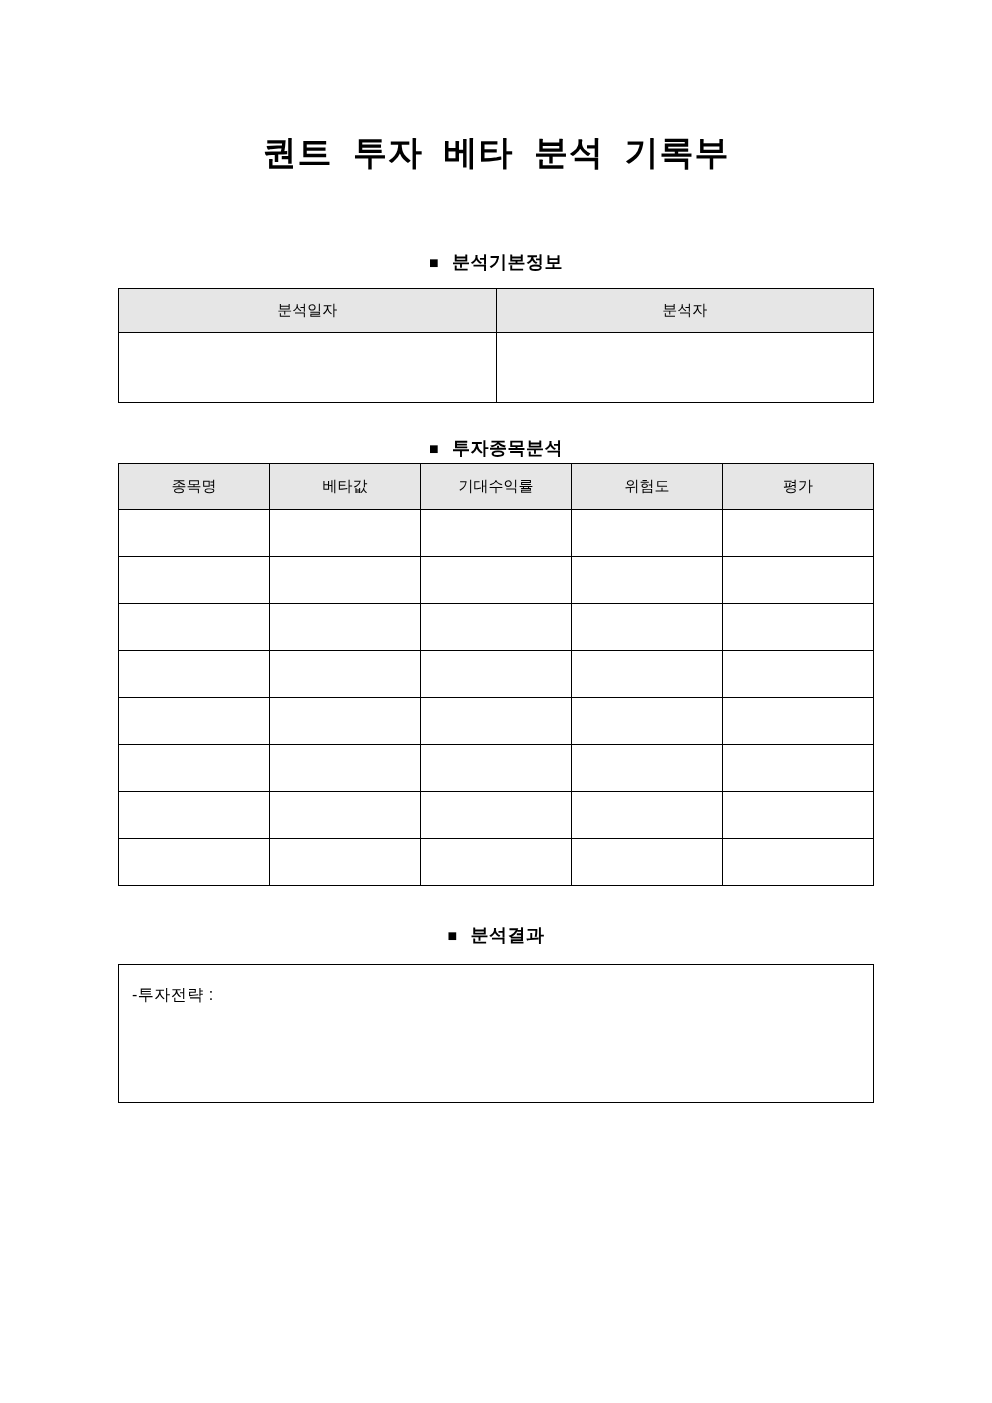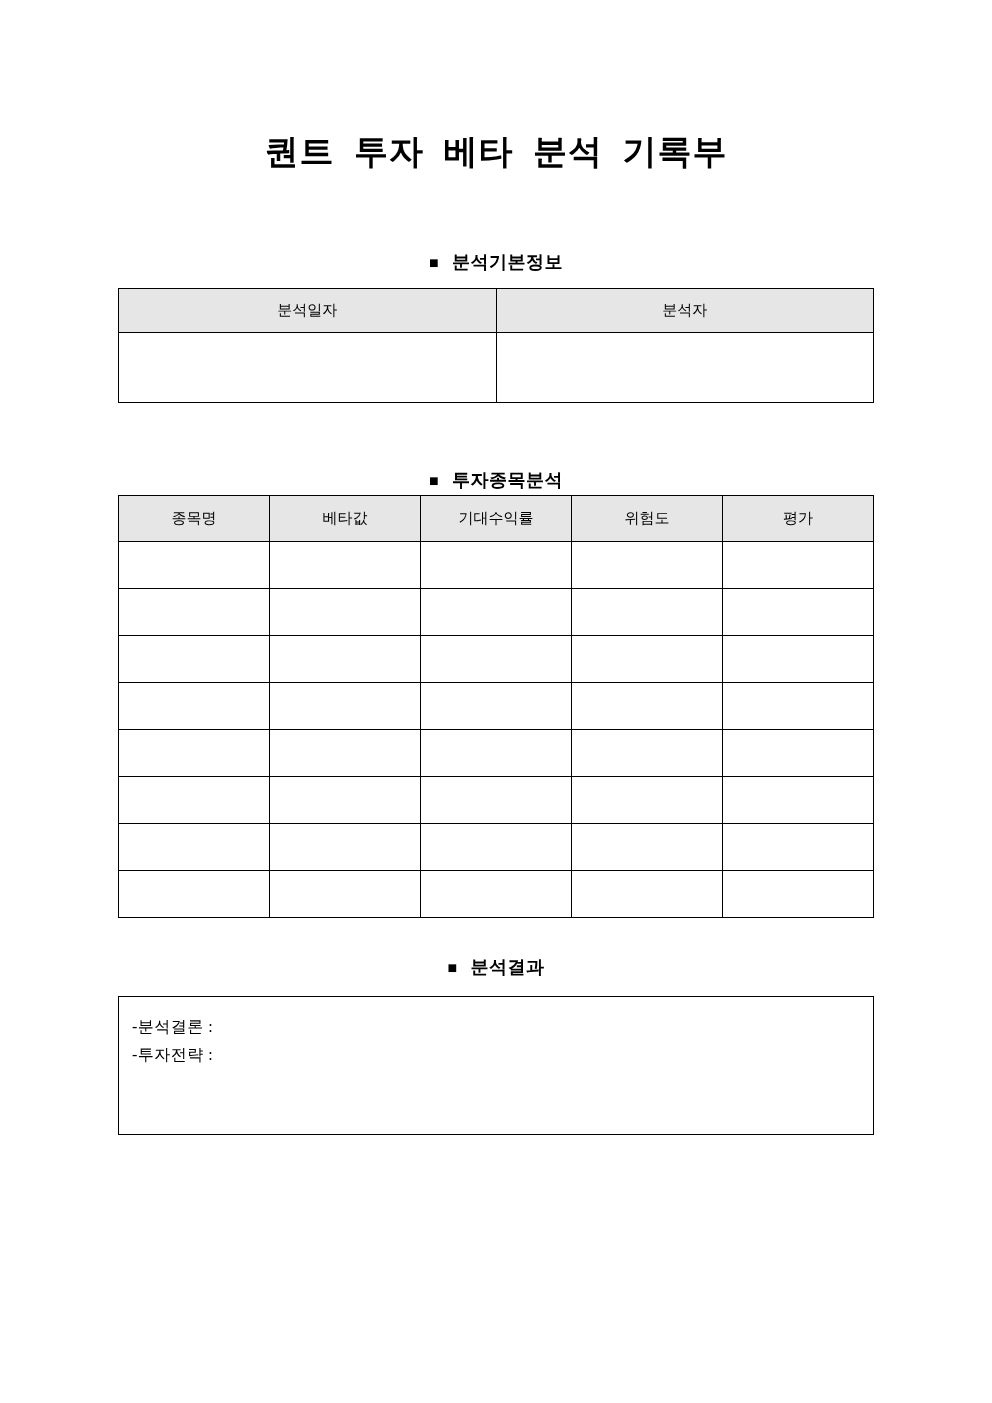--- a/index.html
+++ b/index.html
@@ -8,21 +8,20 @@
     width: 992px;
     height: 1403px;
     background: #ffffff;
     color: #000000;
     font-family: "Liberation Sans", "DejaVu Sans", sans-serif;
   }
   .page {
     width: 992px;
     height: 1403px;
     padding: 0 118px;
-    font-family: Liberation Serif, serif;
   }
   .title {
     margin: 0;
     padding-top: 127px;
     text-align: center;
     font-size: 34px;
     font-weight: bold;
     letter-spacing: 1px;
     word-spacing: 10px;
     line-height: 50px;
@@ -32,21 +31,21 @@
     font-weight: bold;
     line-height: 26px;
     letter-spacing: 0.5px;
     text-align: center;
   }
   .section-heading .bullet {
     font-size: 16px;
     margin-right: 13px;
   }
   .heading-1 { margin-top: 72px; }
-  .heading-2 { margin-top: 64px; }
+  .heading-2 { margin-top: 32px; }
   .heading-3 { margin-top: 36px; }
   table.tbl {
     border-collapse: collapse;
     width: 100%;
     table-layout: fixed;
   }
   .tbl th, .tbl td {
     border: 1px solid #000000;
     text-align: center;
     vertical-align: middle;
@@ -171,17 +170,16 @@
           <td></td>
         </tr>
       </tbody>
   </table>
 
   <div class="section-heading heading-3">
     <span class="bullet">■</span><span>분석결과</span>
   </div>
 
   <div class="results-box" id="results-lines">
-      <div class="results-line">-분석결론 :</div>
       <div class="results-line">-투자전략 :</div>
     </div>
 
 </div>
 
 </body></html>

